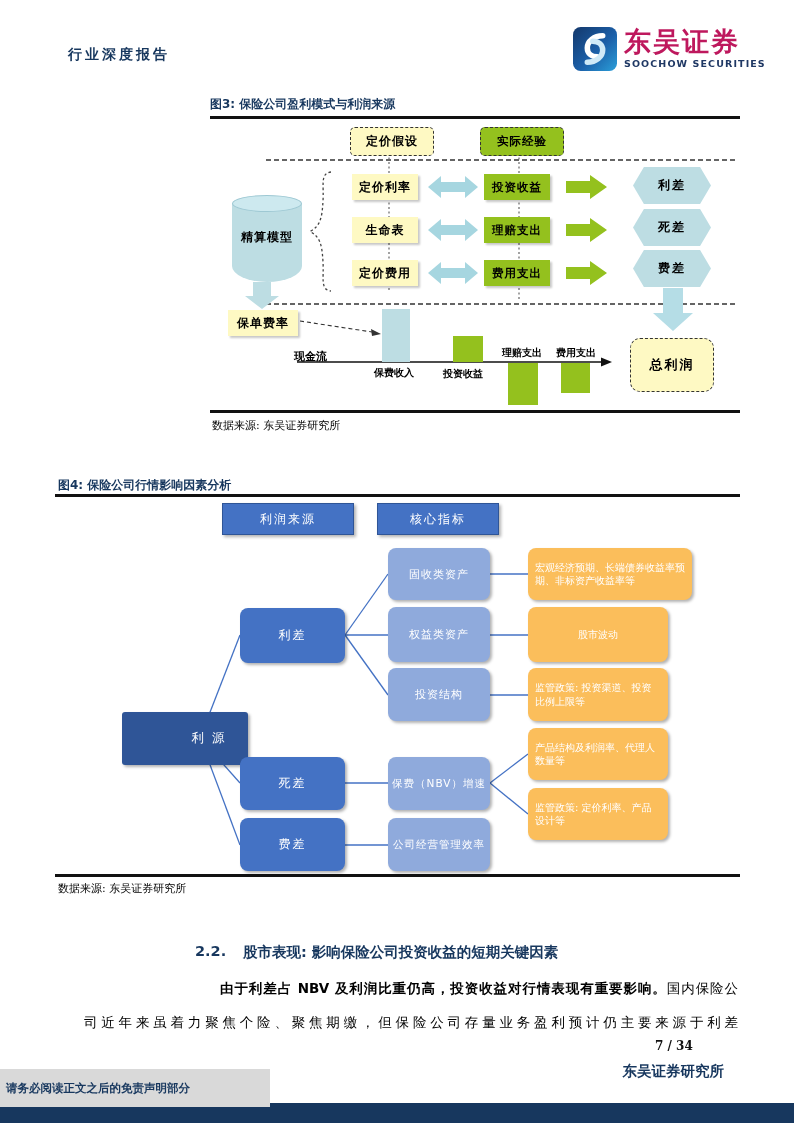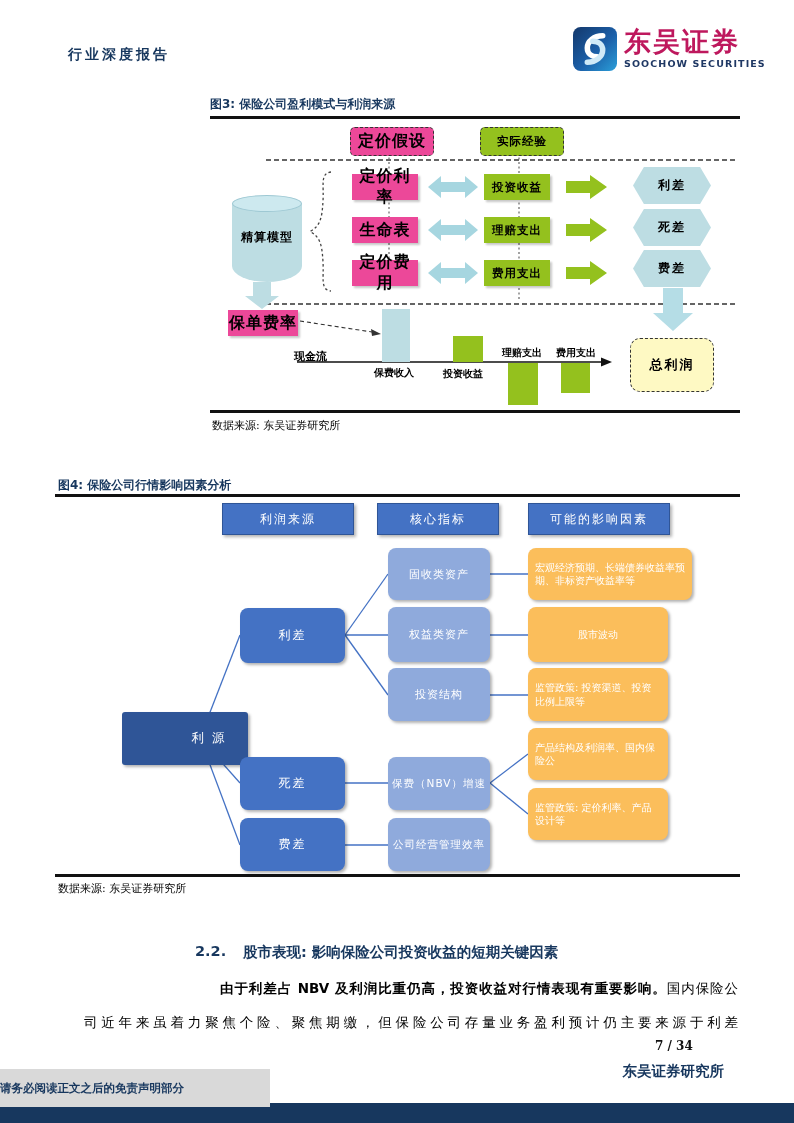--- a/index.html
+++ b/index.html
@@ -15,21 +15,21 @@
   .logo-txt .cn{font-size:27px;font-weight:bold;color:#be185d;letter-spacing:2px;line-height:30px;}
   .logo-txt .en{font-size:9.5px;font-weight:bold;color:#1f3864;letter-spacing:1.1px;margin-top:1px;}
 
   
   .fig-title{font-size:12px;font-weight:bold;color:#17375e;z-index:4;}
   .fig-source{font-size:11px;color:#000;z-index:4;}
 
   
   .n3{position:absolute;z-index:2;display:flex;align-items:center;justify-content:center;
       font-weight:bold;color:#000;text-align:center;}
-  .cyanbox{background:#ec4899;box-shadow:1.5px 1.5px 2px rgba(0,0,0,.22);font-size:16px;letter-spacing:1px;}
+  .cyanbox{background:#fef9c3;box-shadow:1.5px 1.5px 2px rgba(0,0,0,.22);font-size:12px;letter-spacing:1px;}
   .greenbox{background:#94c11e;box-shadow:1.5px 1.5px 2px rgba(0,0,0,.22);font-size:11.5px;letter-spacing:1px;}
   .dashedbox{border:1.6px dashed #333;border-radius:5px;box-shadow:none;}
   .hex{background:#bddde3;clip-path:polygon(14% 0,86% 0,100% 50%,86% 100%,14% 100%,0 50%);
        font-size:12px;letter-spacing:2px;box-shadow:none;}
   .cyl-body{background:#bddde3;border-radius:0 0 50% 50%/0 0 16px 16px;}
   .cyl-top{background:#cde9ef;border:1px solid #9ec8d3;border-radius:50%;}
   .barlabel{position:absolute;z-index:2;font-size:10px;font-weight:bold;color:#000;white-space:nowrap;}
 
   
   .n4{position:absolute;z-index:2;display:flex;align-items:center;justify-content:center;
@@ -44,21 +44,21 @@
 
   
   .sec-head{left:195px;top:943px;display:flex;font-size:14.5px;font-weight:bold;color:#17375e;z-index:4;}
   .sec-head .num{width:48px;}
   .para{position:absolute;font-size:13.5px;color:#000;text-align:justify;text-align-last:justify;z-index:4;line-height:18px;}
 
   
   .pageno{left:655px;top:1039px;font-size:12px;font-weight:bold;color:#111;font-family:"DejaVu Serif",serif;}
   .institute{right:70px;top:1062px;font-size:14.5px;font-weight:bold;color:#17375e;}
   .disclaimer{left:0;top:1069px;width:270px;height:38px;background:#d9d9d9;z-index:5;
-              display:flex;align-items:center;padding-left:0;box-sizing:border-box;
+              display:flex;align-items:center;padding-left:6px;box-sizing:border-box;
               font-size:11.5px;font-weight:bold;color:#17375e;}
   .bottombar{left:0;top:1103px;width:794px;height:20px;background:#17375e;z-index:4;}
 </style>
 </head>
 <body>
 
 <div class="page">
 
   <svg class="overlay" width="794" height="1123" viewBox="0 0 794 1123">
 
@@ -164,38 +164,37 @@
   <div class="n3 dashedbox" style="left:630px;top:338px;width:82px;height:52px;background:#fef9c3;border-radius:10px;font-size:13px;letter-spacing:2px;">总利润</div>
 
   <div class="rule" style="left:210px;top:410px;width:530px;height:3px;"></div>
   <div class="abs fig-source" style="left:212px;top:418px;">数据来源: 东吴证券研究所</div>
 
   <div class="abs fig-title" style="left:58px;top:477px;">图4: 保险公司行情影响因素分析</div>
   <div class="rule" style="left:55px;top:494px;width:685px;height:3px;"></div>
 
   <div class="n4 h4box" style="left:222px;top:503px;width:130px;height:30px;">利润来源</div>
   <div class="n4 h4box" style="left:377px;top:503px;width:120px;height:30px;">核心指标</div>
-  <div class="n4 h4box" style="left:528px;top:503px;width:140px;height:30px;">可能的影响因素</div>
 
   <div class="n4 rootbox" style="left:122px;top:712px;width:78px;height:53px;padding-left:48px;">利 源</div>
 
   <div class="n4 darkbox" style="left:240px;top:608px;width:105px;height:55px;">利差</div>
   <div class="n4 darkbox" style="left:240px;top:757px;width:105px;height:53px;">死差</div>
   <div class="n4 darkbox" style="left:240px;top:818px;width:105px;height:53px;">费差</div>
 
   <div class="n4 midbox" style="left:388px;top:548px;width:102px;height:52px;">固收类资产</div>
   <div class="n4 midbox" style="left:388px;top:607px;width:102px;height:55px;">权益类资产</div>
   <div class="n4 midbox" style="left:388px;top:668px;width:102px;height:53px;">投资结构</div>
   <div class="n4 midbox" style="left:388px;top:757px;width:102px;height:53px;font-size:10.5px;">保费（NBV）增速</div>
   <div class="n4 midbox" style="left:388px;top:818px;width:102px;height:53px;font-size:10.5px;">公司经营管理效率</div>
 
   <div class="n4 orangebox" style="left:528px;top:548px;width:164px;height:52px;">宏观经济预期、长端债券收益率预期、非标资产收益率等</div>
   <div class="n4 orangebox center" style="left:528px;top:607px;width:140px;height:55px;">股市波动</div>
   <div class="n4 orangebox" style="left:528px;top:668px;width:140px;height:53px;">监管政策: 投资渠道、投资比例上限等</div>
-  <div class="n4 orangebox" style="left:528px;top:728px;width:140px;height:52px;">产品结构及利润率、国内保险公</div>
+  <div class="n4 orangebox" style="left:528px;top:728px;width:140px;height:52px;">产品结构及利润率、代理人数量等</div>
   <div class="n4 orangebox" style="left:528px;top:788px;width:140px;height:52px;">监管政策: 定价利率、产品设计等</div>
 
   <div class="rule" style="left:55px;top:874px;width:685px;height:3px;"></div>
   <div class="abs fig-source" style="left:58px;top:881px;">数据来源: 东吴证券研究所</div>
 
   <div class="abs sec-head">
     <span class="num">2.2.</span>
     <span>股市表现: 影响保险公司投资收益的短期关键因素</span>
   </div>
   <div class="para" style="left:220px;top:979px;width:518px;">

